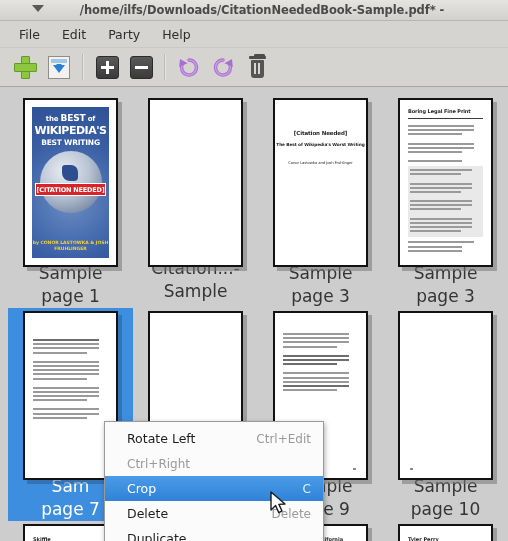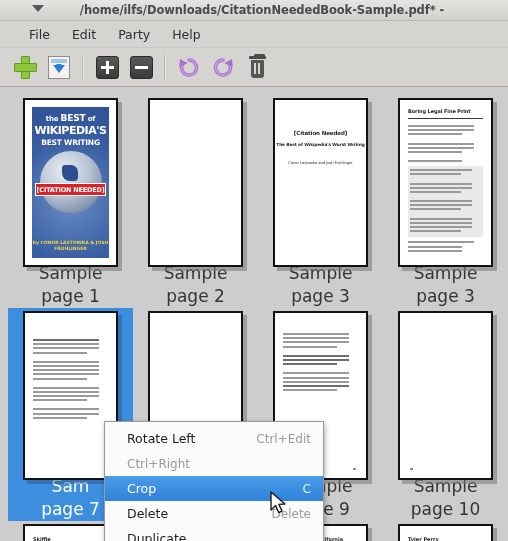--- a/index.html
+++ b/index.html
@@ -25,21 +25,21 @@
   }
   .tb-caret{
     position:absolute;left:32px;top:5px;
     width:0;height:0;border-left:6px solid transparent;
     border-right:6px solid transparent;border-top:7px solid #595959;
   }
 
   
   .menubar{
     height:26px;background:#d6d4d1;
-    display:flex;align-items:center;padding-left:18px;
+    display:flex;align-items:center;padding-left:8px;
     border-bottom:1px solid #cbc9c6;
   }
   .menubar .mi{
     font-size:12.5px;color:#2e2e2e;padding:2px 11px;cursor:default;
   }
 
   
   .toolbar{
     height:38px;background:#d6d4d1;
     display:flex;align-items:center;padding-left:8px;
@@ -272,21 +272,20 @@
           <div>page 1</div>
         </div>
       </div>
 
       <div class="cell">
         <div class="thumbwrap">
             <div class="thumb"></div>
           </div>
         <div class="caption">
           <div>Citation...-Sample</div>
-          <div>page 2</div>
         </div>
       </div>
 
       <div class="cell">
         <div class="thumbwrap">
           <div class="thumb">
             <div class="tp3">
               <div class="a">[Citation Needed]</div>
               <div class="b">The Best of Wikipedia's Worst Writing</div>
               <div class="c">Conor Lastowka and Josh Fruhlinger</div>

